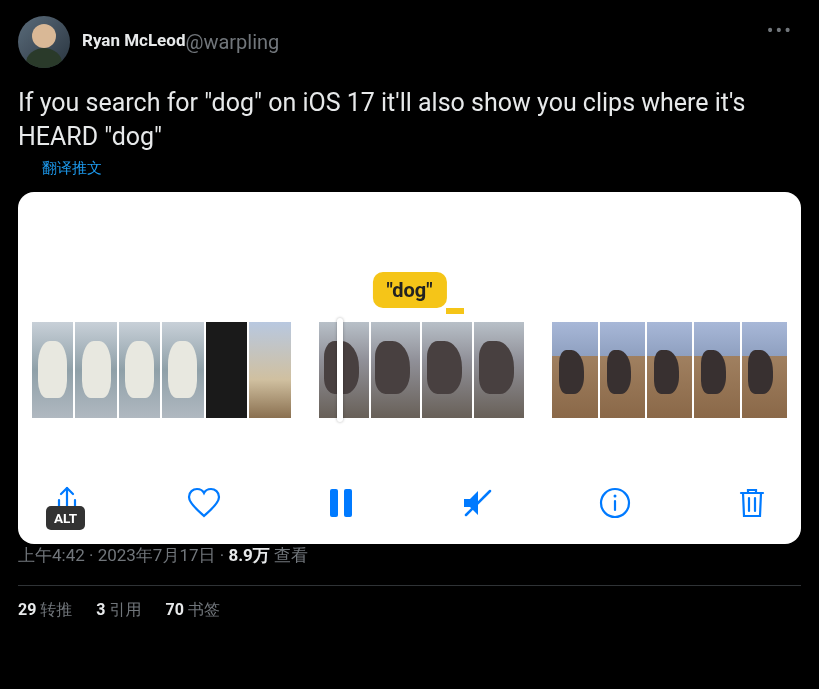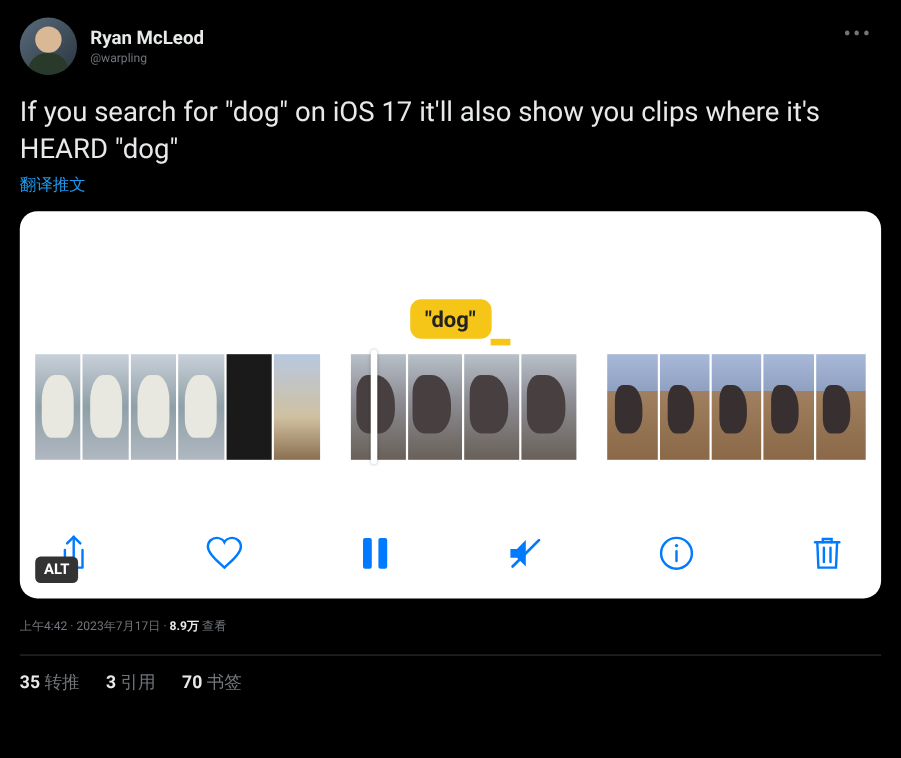--- a/index.html
+++ b/index.html
@@ -45,49 +45,49 @@
     .avatar::before {
       content: "";
       position: absolute;
       bottom: -10px; left: 8px;
       width: 36px; height: 30px;
       border-radius: 50% 50% 0 0;
       background: #2a3a2a;
     }
     .user-names {
       display: flex;
-      flex-direction: column;
       line-height: 1.25;
     }
     .display-name {
       font-weight: 700;
       font-size: 17px;
       color: #e7e9ea;
     }
     .handle {
       font-weight: 400;
-      font-size: 11px;
+      font-size: 20px;
       color: #71767b;
     }
     .more-icon {
       color: #71767b;
       font-size: 20px;
       letter-spacing: 2px;
       padding: 4px 8px;
       cursor: pointer;
       line-height: 1;
     }
     .body-text {
       font-size: 25px;
       line-height: 1.35;
       margin-bottom: 4px;
     }
     .translate-link {
       color: #1d9bf0;
       font-size: 15px;
+      margin-left: 24px;
     }
     .media-card {
       margin-top: 14px;
       background: #fff;
       border-radius: 16px;
       overflow: hidden;
       position: relative;
       height: 352px;
     }
     .label-pill {
@@ -183,34 +183,33 @@
       color: #007aff;
       cursor: pointer;
       display: flex;
       align-items: center;
       justify-content: center;
       width: 38px;
       height: 38px;
     }
     .alt-badge {
       position: absolute;
-      left: 14px;
+      left: 28px;
       bottom: 14px;
       z-index: 5;
       background: #333;
       color: #fff;
       font-size: 13.5px;
       font-weight: 700;
       padding: 4px 8px;
       border-radius: 5px;
     }
     .meta-row {
-      margin-top: 18px;
       color: #71767b;
-      font-size: 11px;
+      font-size: 17px;
     }
     .meta-row .views-count {
       color: #e7e9ea;
       font-weight: 700;
     }
     .hr {
       height: 1px;
       background: #2f3336;
       margin: 18px 0 14px 0;
     }
@@ -321,18 +320,18 @@
     <div class="alt-badge">ALT</div>
   </div>
 
   <div class="meta-row">
     <span>上午4:42</span><span> · </span><span>2023年7月17日</span><span> · </span><span class="views-count">8.9万</span><span> 查看</span>
   </div>
 
   <div class="hr"></div>
 
   <div class="stats-row">
-    <span><b>35</b><span>转推</span></span>
+    <span><b>29</b><span>转推</span></span>
     <span><b>3</b><span>引用</span></span>
     <span><b>70</b><span>书签</span></span>
   </div>
 
 </div>
 
 </body></html>

